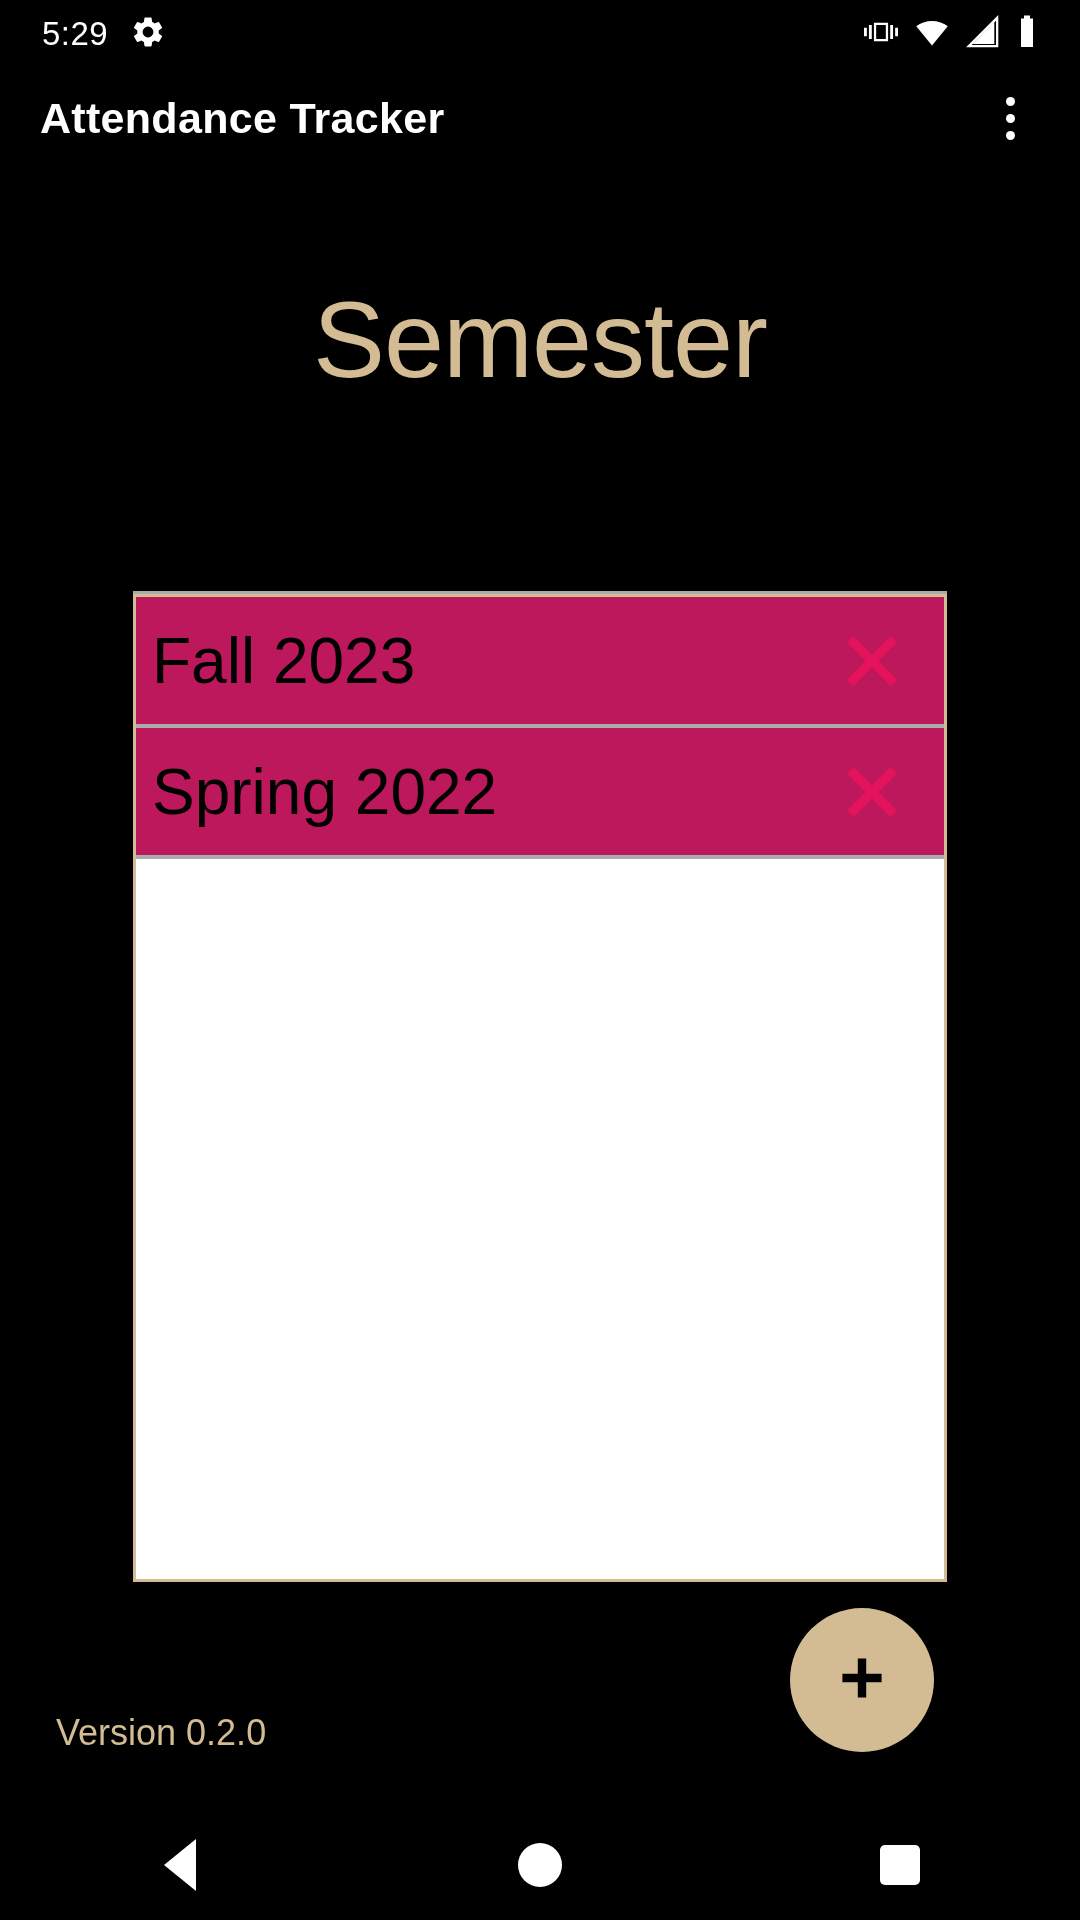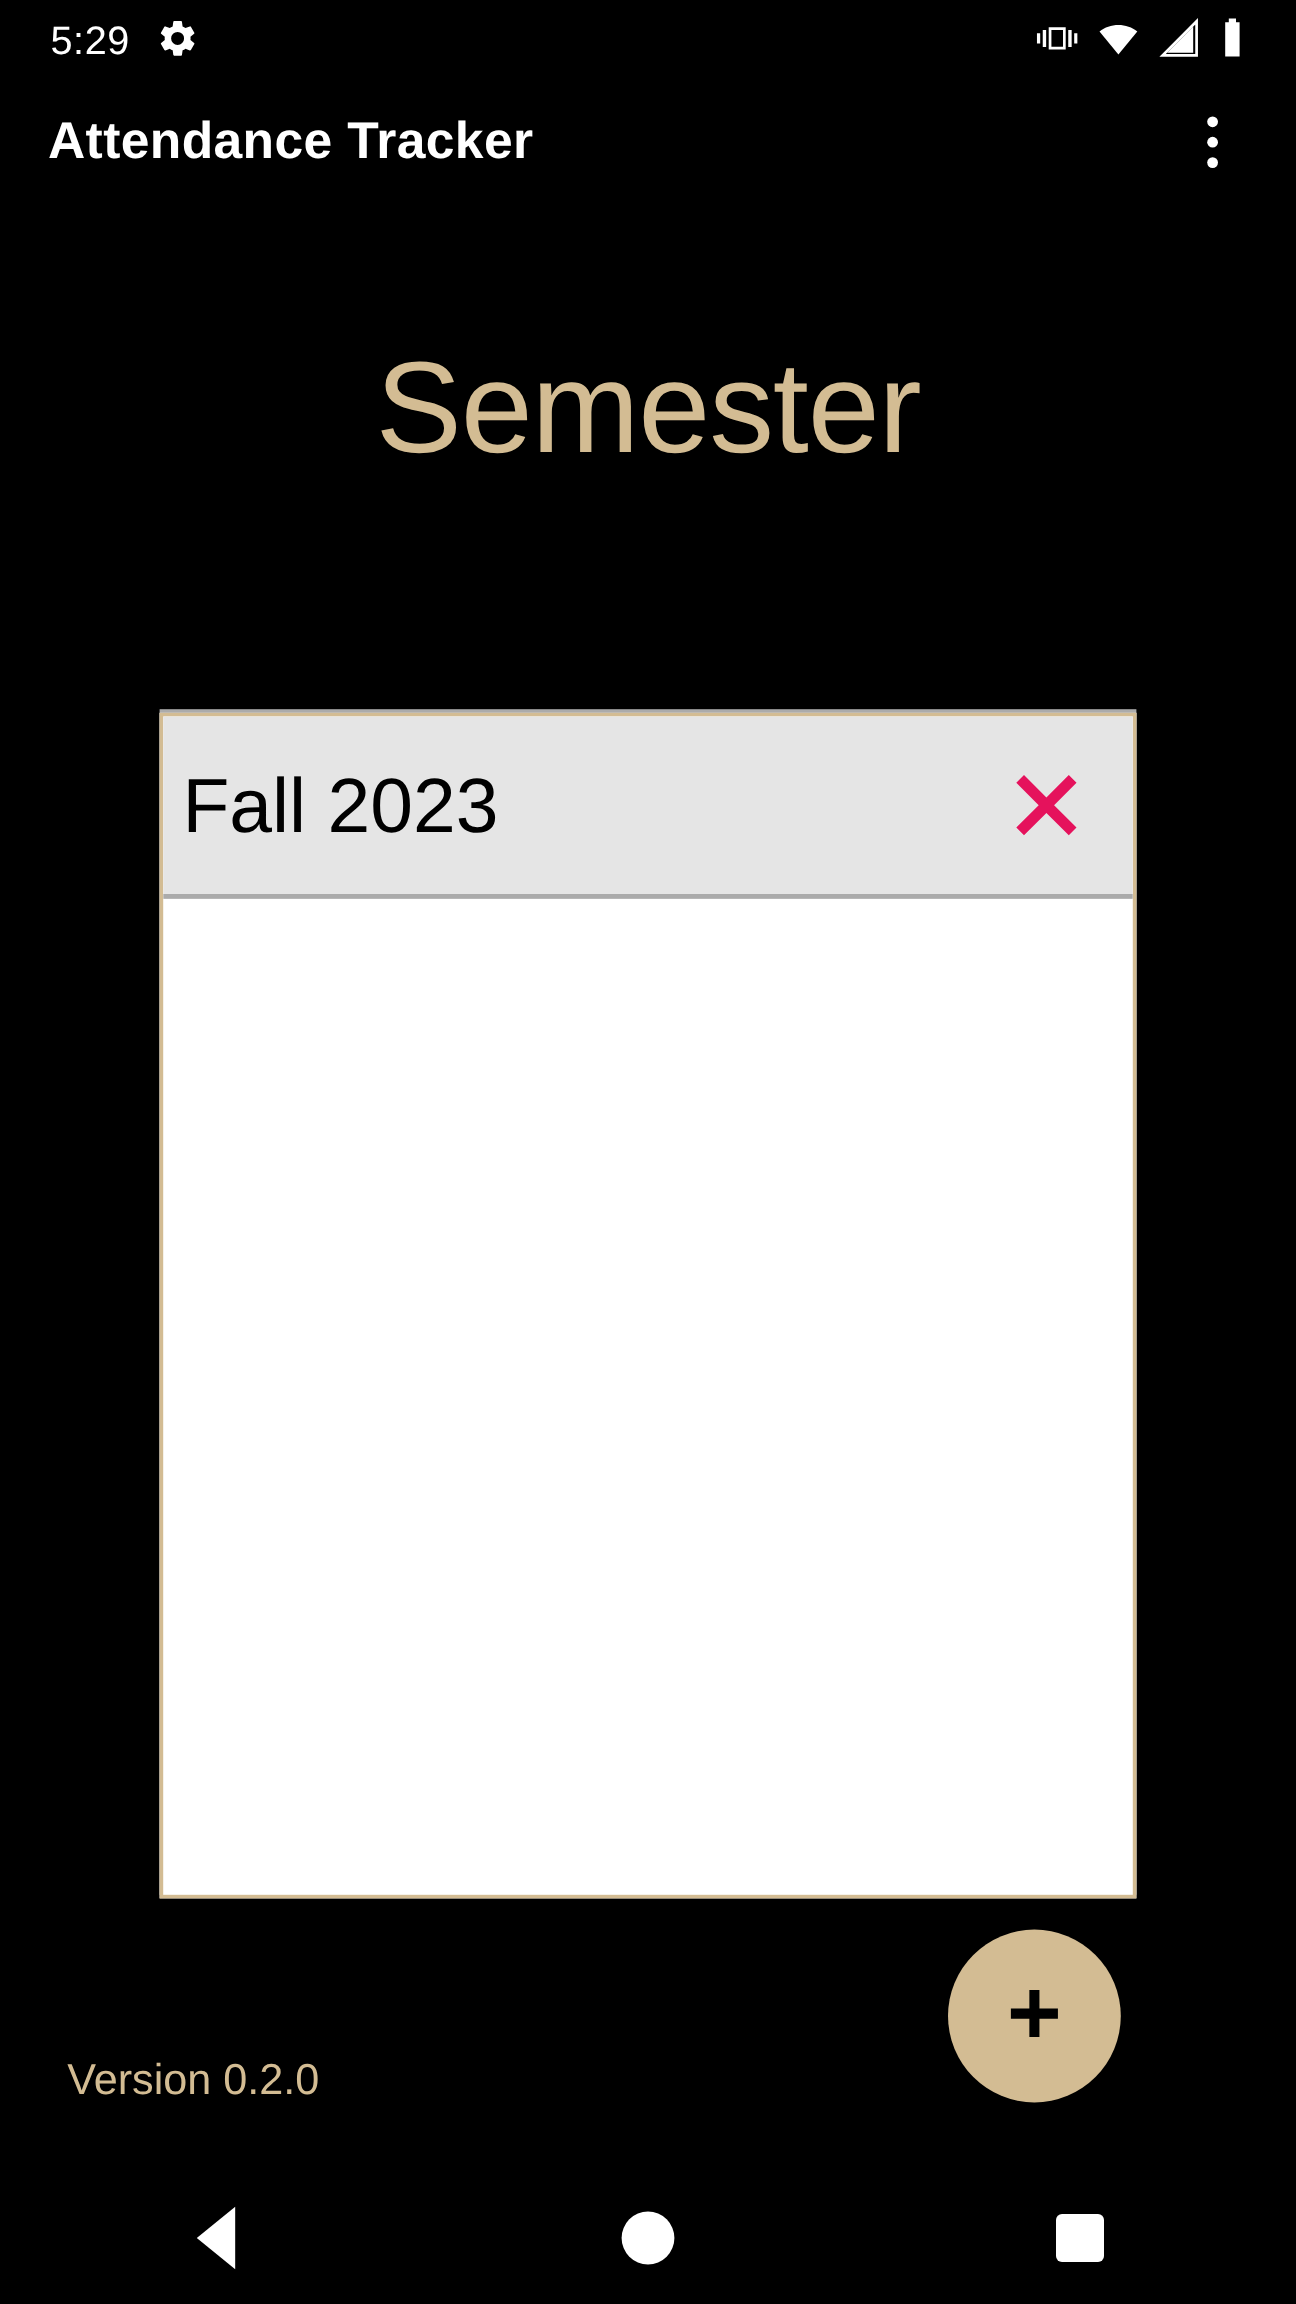--- a/index.html
+++ b/index.html
@@ -77,26 +77,26 @@
     left:133px; top:594px;
     width:814px; height:988px;
     background:#ffffff;
     border:3px solid #d3bc93;
     border-top:3px solid #d3bc93;
     box-shadow:0 -3px 0 0 #ababab;
     overflow:hidden;
   }
   .semester-row {
     position:relative;
-    height:152px;
+    height:131px;
     display:flex;
     align-items:center;
     padding:0 12px 0 16px;
     border-bottom:4px solid #ababab;
-    background:#e5e5e5;
+    background:#be185d;
     cursor:pointer;
   }
   .semester-row-label {
     color:#000000;
     font-size:64px;
     line-height:1;
     flex:1 1 auto;
     white-space:nowrap;
   }
   .delete-semester-button {
@@ -218,20 +218,28 @@
 
     <div class="semester-row">
       <span class="semester-row-label">Fall 2023</span>
       <span class="delete-semester-button">
         <svg class="x-glyph" width="70" height="70" viewBox="0 0 24 24" aria-hidden="true">
           <path d="M5.6 3.4 12 9.8l6.4-6.4 2.2 2.2L14.2 12l6.4 6.4-2.2 2.2L12 14.2l-6.4 6.4-2.2-2.2L9.8 12 3.4 5.6z" fill="#e5125c"></path>
         </svg>
       </span>
     </div>
 
+    <div class="semester-row">
+      <span class="semester-row-label">Spring 2022</span>
+      <span class="delete-semester-button">
+        <svg class="x-glyph" width="70" height="70" viewBox="0 0 24 24" aria-hidden="true">
+          <path d="M5.6 3.4 12 9.8l6.4-6.4 2.2 2.2L14.2 12l6.4 6.4-2.2 2.2L12 14.2l-6.4 6.4-2.2-2.2L9.8 12 3.4 5.6z" fill="#e5125c"></path>
+        </svg>
+      </span>
+    </div>
 
   </div>
 
   <div id="version-label">Version 0.2.0</div>
 
   <div id="add-semester-fab">
     <span class="plus-glyph">
       <svg width="56" height="56" viewBox="0 0 24 24" fill="#000000" aria-hidden="true">
         <path d="M10.2 3.6h3.6v6.6h6.6v3.6h-6.6v6.6h-3.6v-6.6H3.6v-3.6h6.6z"></path>
       </svg>

